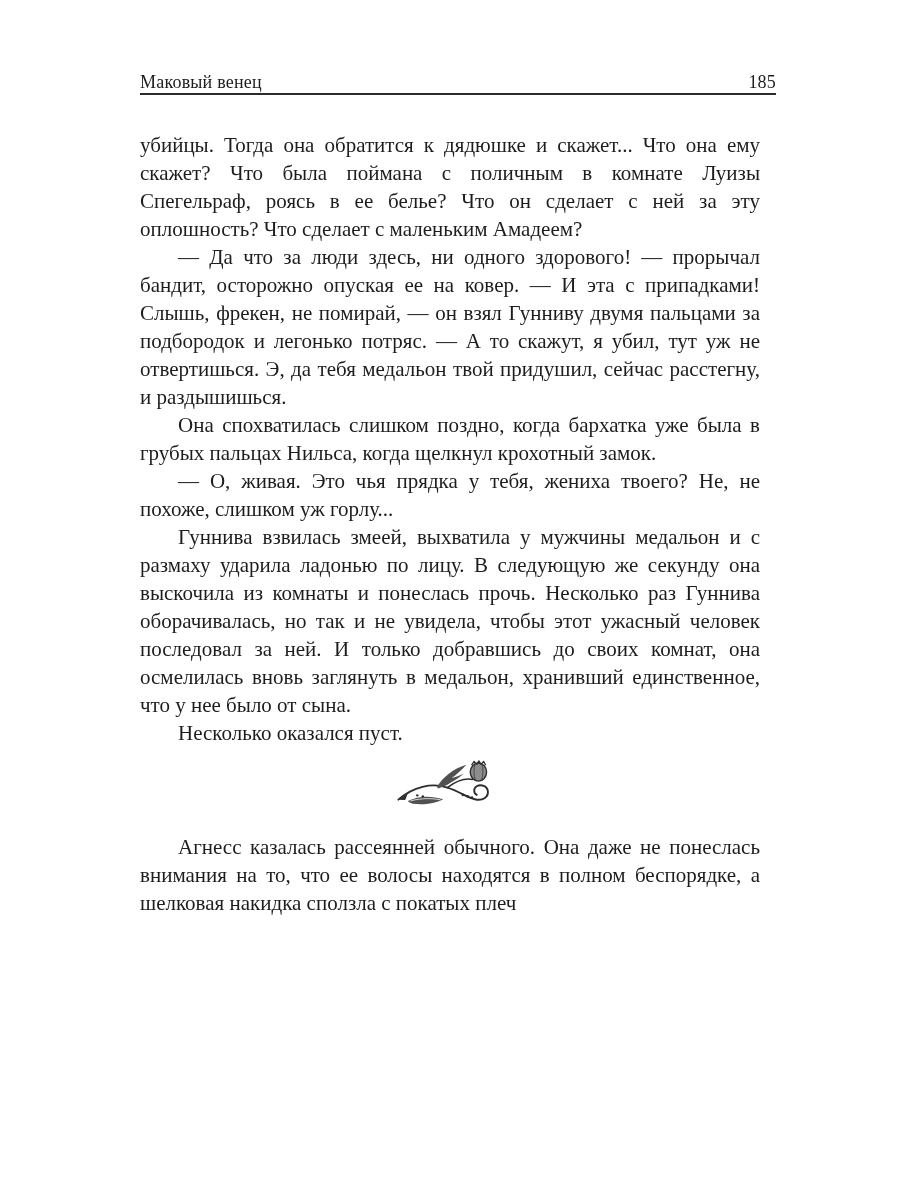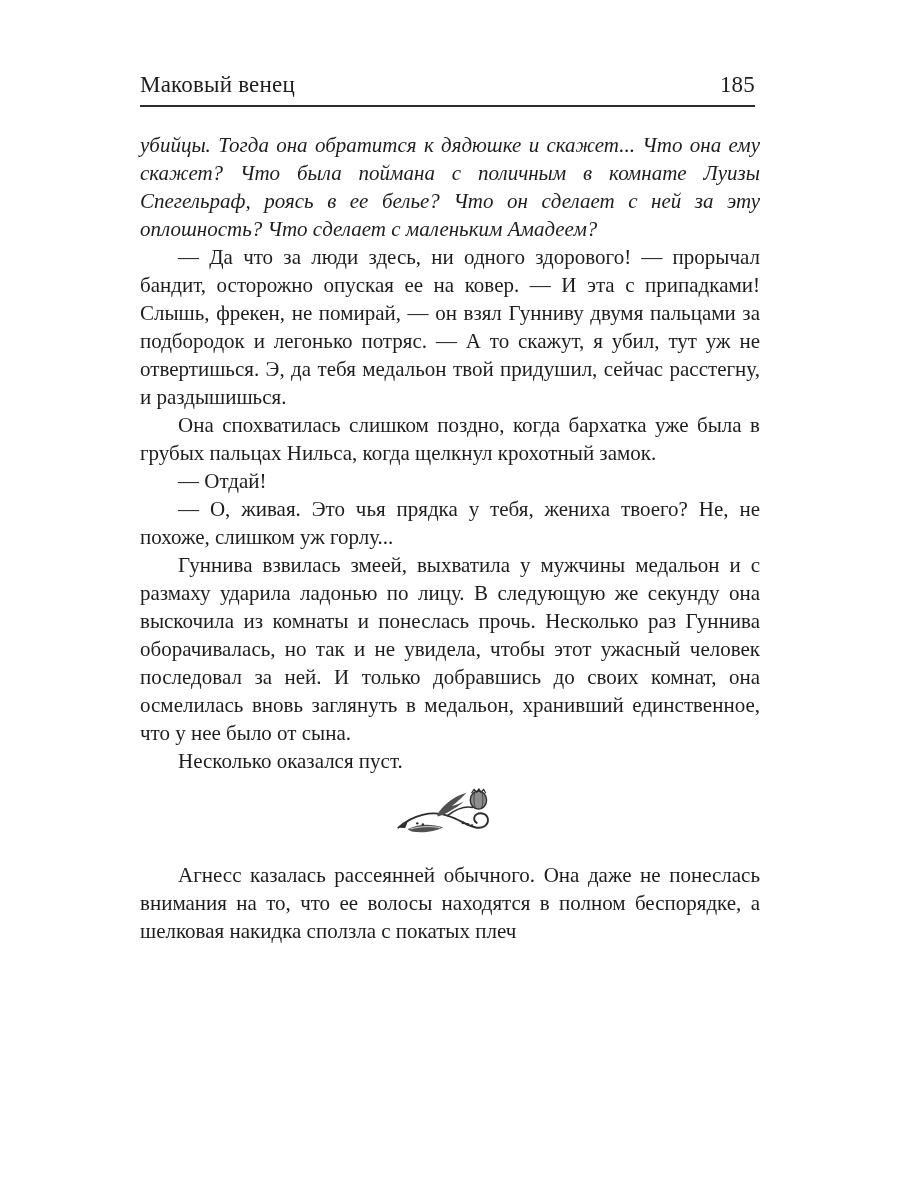--- a/index.html
+++ b/index.html
@@ -12,46 +12,45 @@
     width: 900px;
     height: 1200px;
     background: #ffffff;
     color: #1d1d1d;
     font-family: "Liberation Serif", serif;
     overflow: hidden;
   }
   .header {
     position: absolute;
     left: 140px;
-    right: 145px;
+    right: 124px;
     top: 72px;
     display: flex;
     justify-content: space-between;
     align-items: baseline;
-    font-size: 23px;
-    padding-bottom: 7px;
+    font-size: 18px;
     border-bottom: 2px solid #2b2b2b;
     letter-spacing: 0.2px;
   }
   .running-title { white-space: nowrap; }
   .page-number { white-space: nowrap; }
   .body-text {
     position: absolute;
     left: 140px;
     right: 140px;
     top: 131px;
     font-size: 21px;
     line-height: 28px;
     text-align: justify;
   }
   .para {
     margin: 0;
     text-indent: 38px;
   }
-  .para.noindent { text-indent: 0; font-style: italic; }
+  .para.noindent { text-indent: 0; }
   .ornament {
     text-align: center;
     padding: 13px 0 23px 0;
     line-height: 0;
   }
   .ornament svg { display: inline-block; }
 </style>
 </head>
 <body>
 
@@ -59,21 +58,20 @@
 
   <div class="header">
     <span class="running-title">Маковый венец</span>
     <span class="page-number">185</span>
   </div>
 
   <div class="body-text">
     <p class="para noindent">убийцы. Тогда она обратится к дядюшке и скажет... Что она ему скажет? Что была поймана с поличным в комнате Луизы Спегельраф, роясь в ее белье? Что он сделает с ней за эту оплошность? Что сделает с маленьким Амадеем?</p>
     <p class="para">— Да что за люди здесь, ни одного здорового! — прорычал бандит, осторожно опуская ее на ковер. — И эта с припадками! Слышь, фрекен, не помирай, — он взял Гунниву двумя пальцами за подбородок и легонько потряс. — А то скажут, я убил, тут уж не отвертишься. Э, да тебя медальон твой придушил, сейчас расстегну, и раздышишься.</p>
     <p class="para">Она спохватилась слишком поздно, когда бархатка уже была в грубых пальцах Нильса, когда щелкнул крохотный замок.</p>
-    <p class="para">— Отдай!</p>
     <p class="para">— О, живая. Это чья прядка у тебя, жениха твоего? Не, не похоже, слишком уж горлу...</p>
     <p class="para">Гуннива взвилась змеей, выхватила у мужчины медальон и с размаху ударила ладонью по лицу. В следующую же секунду она выскочила из комнаты и понеслась прочь. Несколько раз Гуннива оборачивалась, но так и не увидела, чтобы этот ужасный человек последовал за ней. И только добравшись до своих комнат, она осмелилась вновь заглянуть в медальон, хранивший единственное, что у нее было от сына.</p>
     <p class="para">Несколько оказался пуст.</p>
 
     <div class="ornament">
       <svg width="112" height="50" viewBox="0 0 130 58" aria-hidden="true">
 
         <path d="M5 46 C22 31 44 26 62 32 C76 36.5 84 43 94 45.5 C103 47.8 109.5 43 109 36.5 C108.5 30.5 101 27.5 96 30.5 C92 33 92.2 38.5 96 40.5" fill="none" stroke="#2d2d2d" stroke-width="2.2" stroke-linecap="round"></path>
         <path d="M62 32 C72 24.5 82 21 91 22.5" fill="none" stroke="#2d2d2d" stroke-width="1.8" stroke-linecap="round"></path>
 

